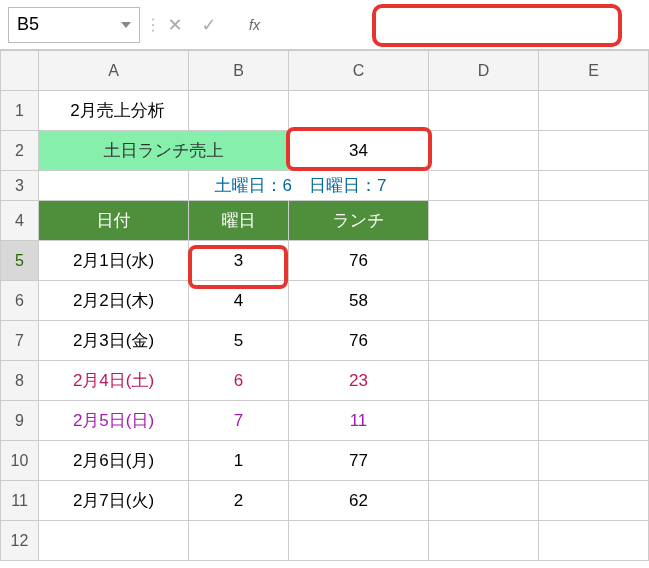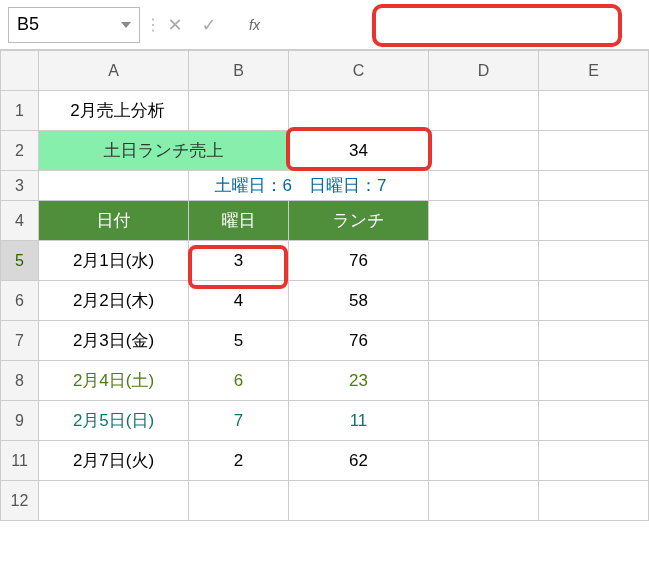--- a/index.html
+++ b/index.html
@@ -130,22 +130,22 @@
     color: #0369a1;
     padding-right: 16px !important;
   }
   .hdr-green {
     background: #4f8f3c;
     color: #ffffff;
     font-weight: bold;
     font-size: 18px;
   }
   td.center { text-align: center; }
-  td.blue { color: #4d7c0f; }
-  td.red { color: #0f766e; }
+  td.blue { color: #be185d; }
+  td.red { color: #a21caf; }
   tr.emptyrow td { height: 40px; }
   .ov-highlight {
     position: absolute;
     border: 4px solid #E8342E;
     border-radius: 8px;
     pointer-events: none;
     z-index: 10;
   }
   td.alignleft { text-align: left; padding-left: 8px !important; }
 </style>
@@ -246,20 +246,28 @@
         </tr>
         <tr>
           <th class="rowh">9</th>
           <td class="center red">2月5日(日)</td>
           <td class="center red">7</td>
           <td class="center red">11</td>
           <td></td>
           <td></td>
         </tr>
         <tr>
+          <th class="rowh">10</th>
+          <td class="center ">2月6日(月)</td>
+          <td class="center ">1</td>
+          <td class="center ">77</td>
+          <td></td>
+          <td></td>
+        </tr>
+        <tr>
           <th class="rowh">11</th>
           <td class="center ">2月7日(火)</td>
           <td class="center ">2</td>
           <td class="center ">62</td>
           <td></td>
           <td></td>
         </tr>
       </tbody>
 
     <tbody>

